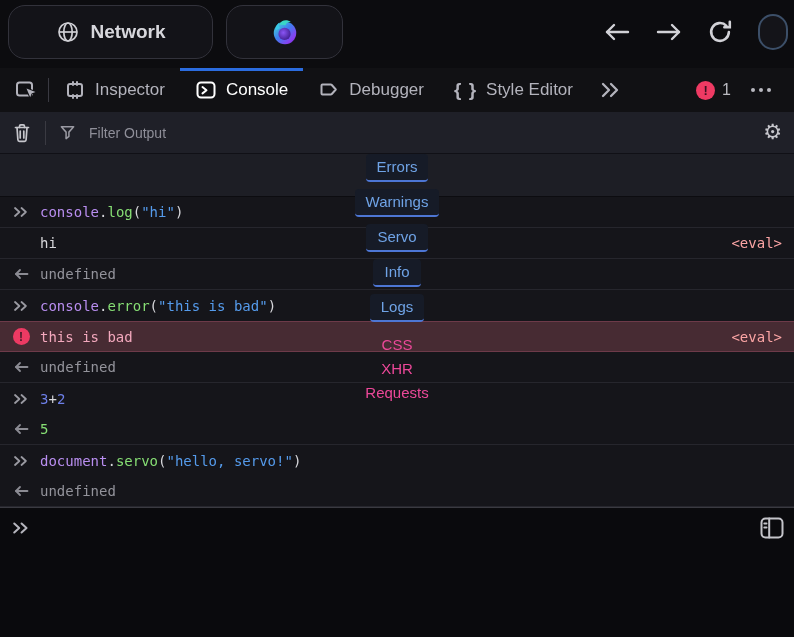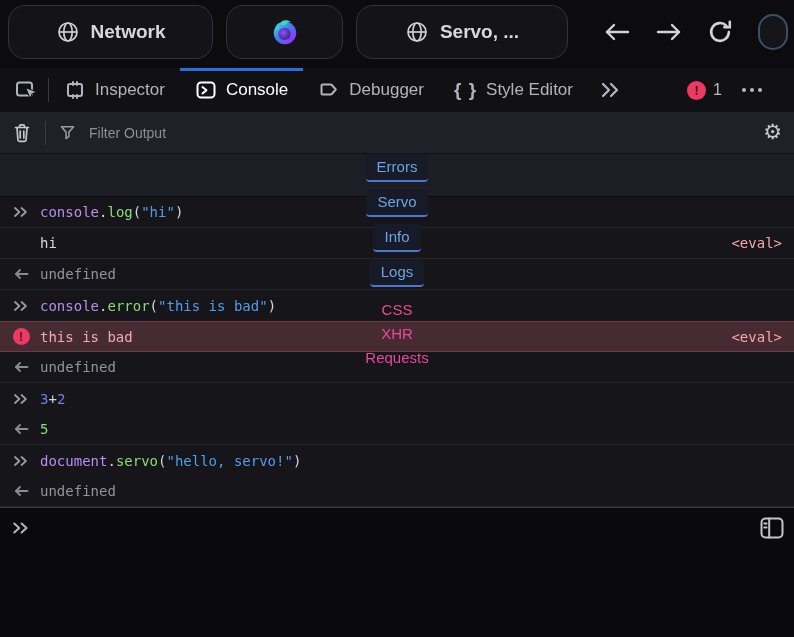--- a/index.html
+++ b/index.html
@@ -29,21 +29,21 @@
   .nav-group { margin-left:auto; display:flex; align-items:center; gap:22px; }
   .nav-btn { color:#d2d2d7; }
   .identity-pill {
     width:30px; height:36px; border-radius:16px;
     border:2px solid #3c4f68; background:#141419; margin-left:2px;
   }
 
   
   .devtools-tabs {
     height:44px; background:#111114;
-    display:flex; align-items:center; padding:0 20px 0 4px;
+    display:flex; align-items:center; padding:0 11px 0 4px;
   }
   .dt-icon-btn { padding:0 10px; color:#b3b3bc; height:100%; display:flex; align-items:center; }
   .v-divider { width:1px; height:24px; background:#3a3a42; }
   .dt-item {
     display:flex; align-items:center; gap:9px; color:#b3b3bc;
     font-size:17px; padding:0 15px; height:100%; position:relative;
   }
   .dt-item.active { color:#ffffff; }
   .dt-item.active::before {
     content:""; position:absolute; top:0; left:0; right:0; height:3px; background:#2b6cdf;
@@ -144,30 +144,20 @@
           </radialGradient>
         </defs>
         <circle cx="16" cy="17" r="12" fill="url(#fxg)"></circle>
         <circle cx="15.5" cy="18" r="6.5" fill="url(#fxc)"></circle>
         <path d="M10 8 C12 3 18 2 22.5 5.5 C19 5 17 6.5 16.5 8.8 Z" fill="#3ad6c6"></path>
         <path d="M6.5 14 C5.5 10 8 7 10.2 5.8 C8.8 8.4 9.2 10.2 10.8 11.8 Z" fill="#38c9e8"></path>
       </svg>
     </span>
   </div>
 
-  <div class="btab btab-servo">
-    <span>
-      <svg width="24" height="24" viewBox="0 0 24 24" fill="none" stroke="#cfcfd4" stroke-width="1.7">
-        <circle cx="12" cy="12" r="9"></circle>
-          <ellipse cx="12" cy="12" rx="4.2" ry="9"></ellipse>
-          <path d="M3 12h18"></path>
-      </svg>
-    </span>
-    <span>Servo, ...</span>
-  </div>
 
   <div class="nav-group">
     <span class="nav-btn">
       <svg width="30" height="26" viewBox="0 0 30 26" fill="none" stroke="#d2d2d7" stroke-width="2.4" stroke-linecap="round" stroke-linejoin="round">
         <path d="M26 13H5"></path>
           <path d="M12 6 5 13l7 7"></path>
       </svg>
     </span>
     <span class="nav-btn">
       <svg width="30" height="26" viewBox="0 0 30 26" fill="none" stroke="#d2d2d7" stroke-width="2.4" stroke-linecap="round" stroke-linejoin="round">
@@ -263,20 +253,21 @@
     <svg width="17" height="17" viewBox="0 0 18 18" fill="none" stroke="#9a9aa3" stroke-width="1.6" stroke-linejoin="round">
       <path d="M2.5 3h13l-5 5.6v4.6l-3 2.3V8.6Z"></path>
     </svg>
   </span>
   <input class="filter-input" placeholder="Filter Output" style="">
   <span class="gear">⚙</span>
 </div>
 
 <div class="chips-row">
   <span class="chip">Errors</span>
+  <span class="chip">Warnings</span>
   <span class="chip">Servo</span>
   <span class="chip">Info</span>
   <span class="chip">Logs</span>
   <span class="v-divider"></span>
   <span class="cat">CSS</span>
   <span class="cat">XHR</span>
   <span class="cat">Requests</span>
 </div>
 
 <div class="console">

